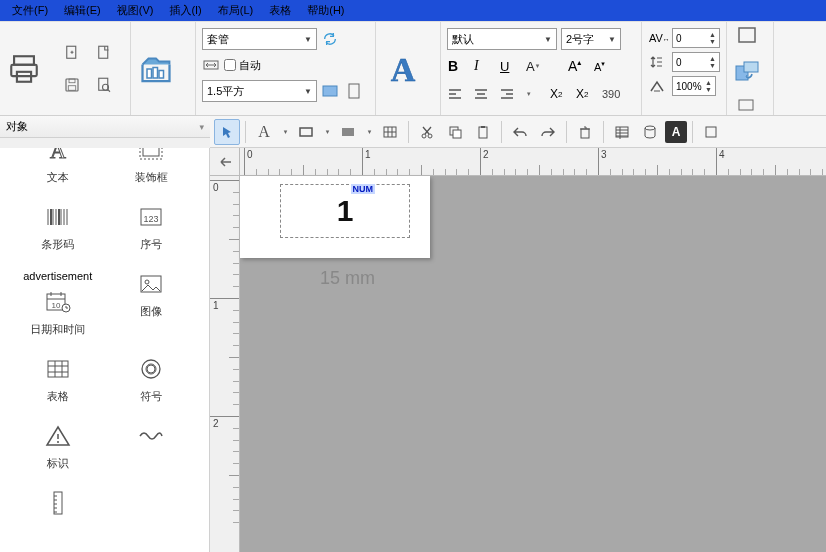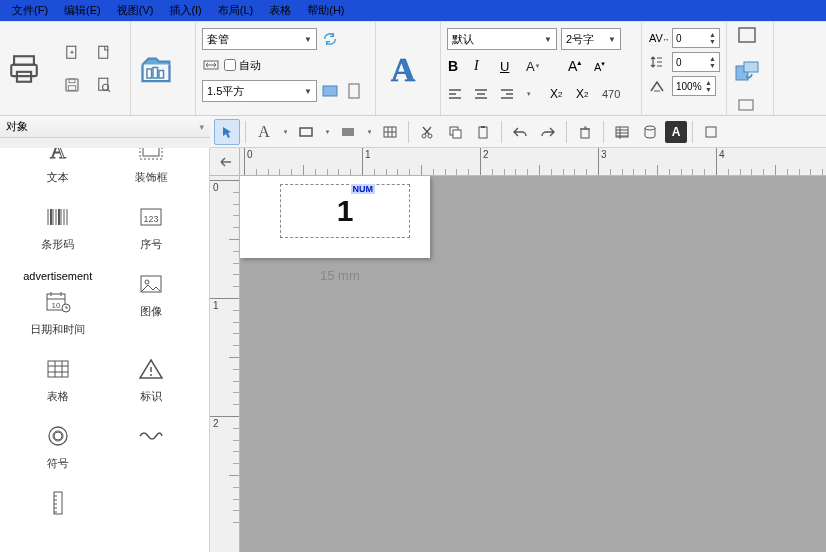--- a/index.html
+++ b/index.html
@@ -61,21 +61,21 @@
 .ruler-v .tick-major{position:absolute;left:0;right:0;height:1px;background:#888;}
 .ruler-v .tick-minor{position:absolute;right:0;width:6px;height:1px;background:#aaa;}
 .ruler-v .tick-mid{position:absolute;right:0;width:10px;height:1px;background:#999;}
 .ruler-v .tick-lbl{position:absolute;left:3px;font-size:10px;color:#444;}
 
 .canvas-inner { position:absolute; left:30px; top:28px; right:0; bottom:0; }
 .label-page { position:absolute; left:0; top:0; width:190px; height:82px; background:#fff; box-shadow: 2px 2px 4px rgba(0,0,0,0.25); }
 .dashed-box { position:absolute; left:40px; top:8px; width:130px; height:54px; border:1px dashed #888; display:flex; align-items:center; justify-content:center;}
 .num-badge { position:absolute; top:-1px; right:34px; background:#c7d7ff; color:#0018c0; font-size:9px; font-weight:bold; padding:0 2px;}
 .big-num { font-size:30px; font-weight:900; font-family: Arial Black, Arial; color:#111; }
-.dim-label { position:absolute; left:80px; top:92px; color:#888; font-size:13px;text-align:center;}
+.dim-label { position:absolute; left:80px; top:92px; color:#888; font-size:18px;text-align:center;}
 
 
 svg { display:block; }
 </style>
 </head>
 <body>
 
 <div class="menubar">
   <span>文件(F)</span>
   <span>编辑(E)</span>
@@ -238,21 +238,21 @@
             <svg width="14" height="12">
               <path d="M1 2h12M6 6h7M1 10h12" stroke="#555" stroke-width="1.5"></path>
             </svg>
           </div>
         <div class="tb-btn" style="width:14px;height:24px;">
             <span class="dd-tiny">▾</span>
           </div>
         <div style="width:6px;"></div>
         <div class="tb-btn" style="width:24px;height:24px;font-size:12px;">X<sup style="font-size:8px;">2</sup></div>
         <div class="tb-btn" style="width:24px;height:24px;font-size:12px;">X<sub style="font-size:8px;">2</sub></div>
-        <div class="tb-btn" style="width:34px;height:24px;font-size:11px;color:#444;">470</div>
+        <div class="tb-btn" style="width:34px;height:24px;font-size:11px;color:#444;">390</div>
       </div>
     </div>
   </div>
 
   <div class="toolbar-group">
     <div class="tb-col">
       <div class="hrow">
         <div class="tb-btn" style="width:20px;height:20px;font-size:11px;">AV<span style="font-size:7px;">↔</span></div>
         <div class="small-spin">
             <span>0</span>
@@ -474,36 +474,36 @@
             <svg width="26" height="22">
               <rect x="3" y="3" width="20" height="16" fill="none" stroke="#555"></rect>
               <path d="M3 8h20M3 14h20M10 3v16M17 3v16" stroke="#555"></path>
             </svg>
           </div>
         <div class="obj-label">表格</div>
       </div>
       <div class="obj-item">
         <div class="obj-icon">
             <svg width="26" height="24">
+              <circle cx="13" cy="12" r="9" fill="none" stroke="#555" stroke-width="1.3"></circle>
+              <circle cx="13" cy="12" r="5" fill="none" stroke="#555"></circle>
+              <path d="M9 12a4 4 0 0 0 8 0 4 4 0 0 0-8 0" fill="none" stroke="#555"></path>
+            </svg>
+          </div>
+        <div class="obj-label">符号</div>
+      </div>
+      <div class="obj-item">
+        <div class="obj-icon">
+            <svg width="26" height="24">
               <path d="M13 3L24 21H2z" fill="none" stroke="#555" stroke-width="1.5"></path>
               <path d="M13 10v5" stroke="#555" stroke-width="1.5"></path>
               <circle cx="13" cy="18" r="1" fill="#555"></circle>
             </svg>
           </div>
         <div class="obj-label">标识</div>
-      </div>
-      <div class="obj-item">
-        <div class="obj-icon">
-            <svg width="26" height="24">
-              <circle cx="13" cy="12" r="9" fill="none" stroke="#555" stroke-width="1.3"></circle>
-              <circle cx="13" cy="12" r="5" fill="none" stroke="#555"></circle>
-              <path d="M9 12a4 4 0 0 0 8 0 4 4 0 0 0-8 0" fill="none" stroke="#555"></path>
-            </svg>
-          </div>
-        <div class="obj-label">符号</div>
       </div>
       <div class="obj-item">
         <div class="obj-icon">
             <svg width="26" height="16">
               <path d="M2 8q4-6 8 0t8 0 6 0" fill="none" stroke="#555" stroke-width="1.5"></path>
             </svg>
           </div>
       </div>
       <div class="obj-item">
         <div class="obj-icon">

